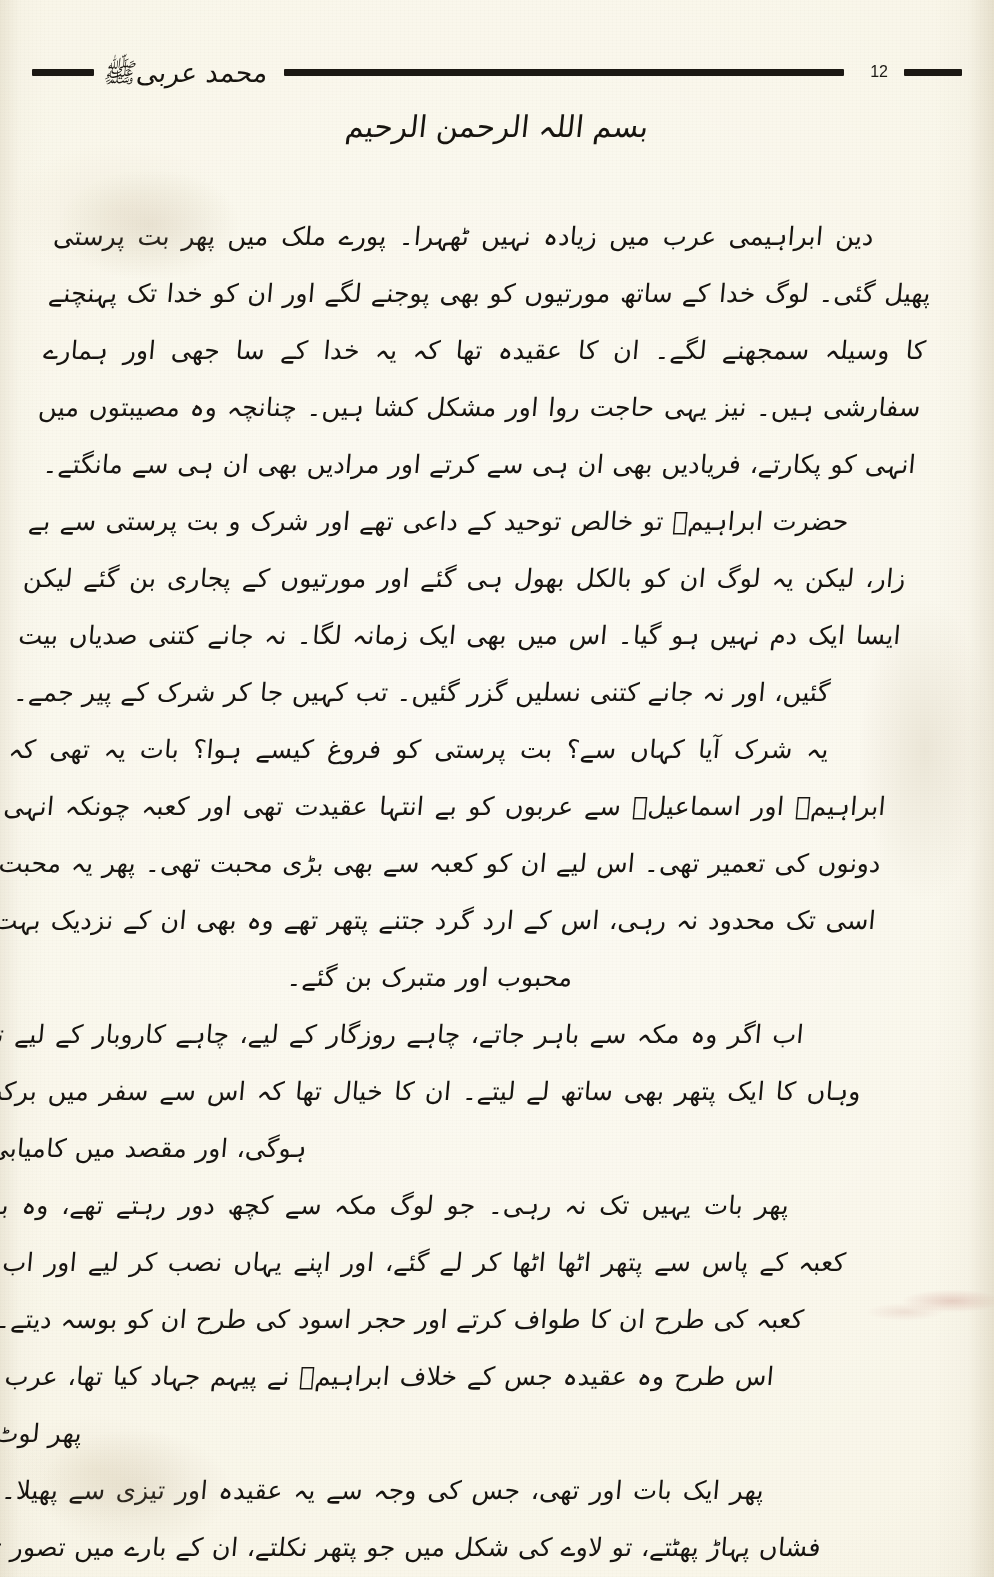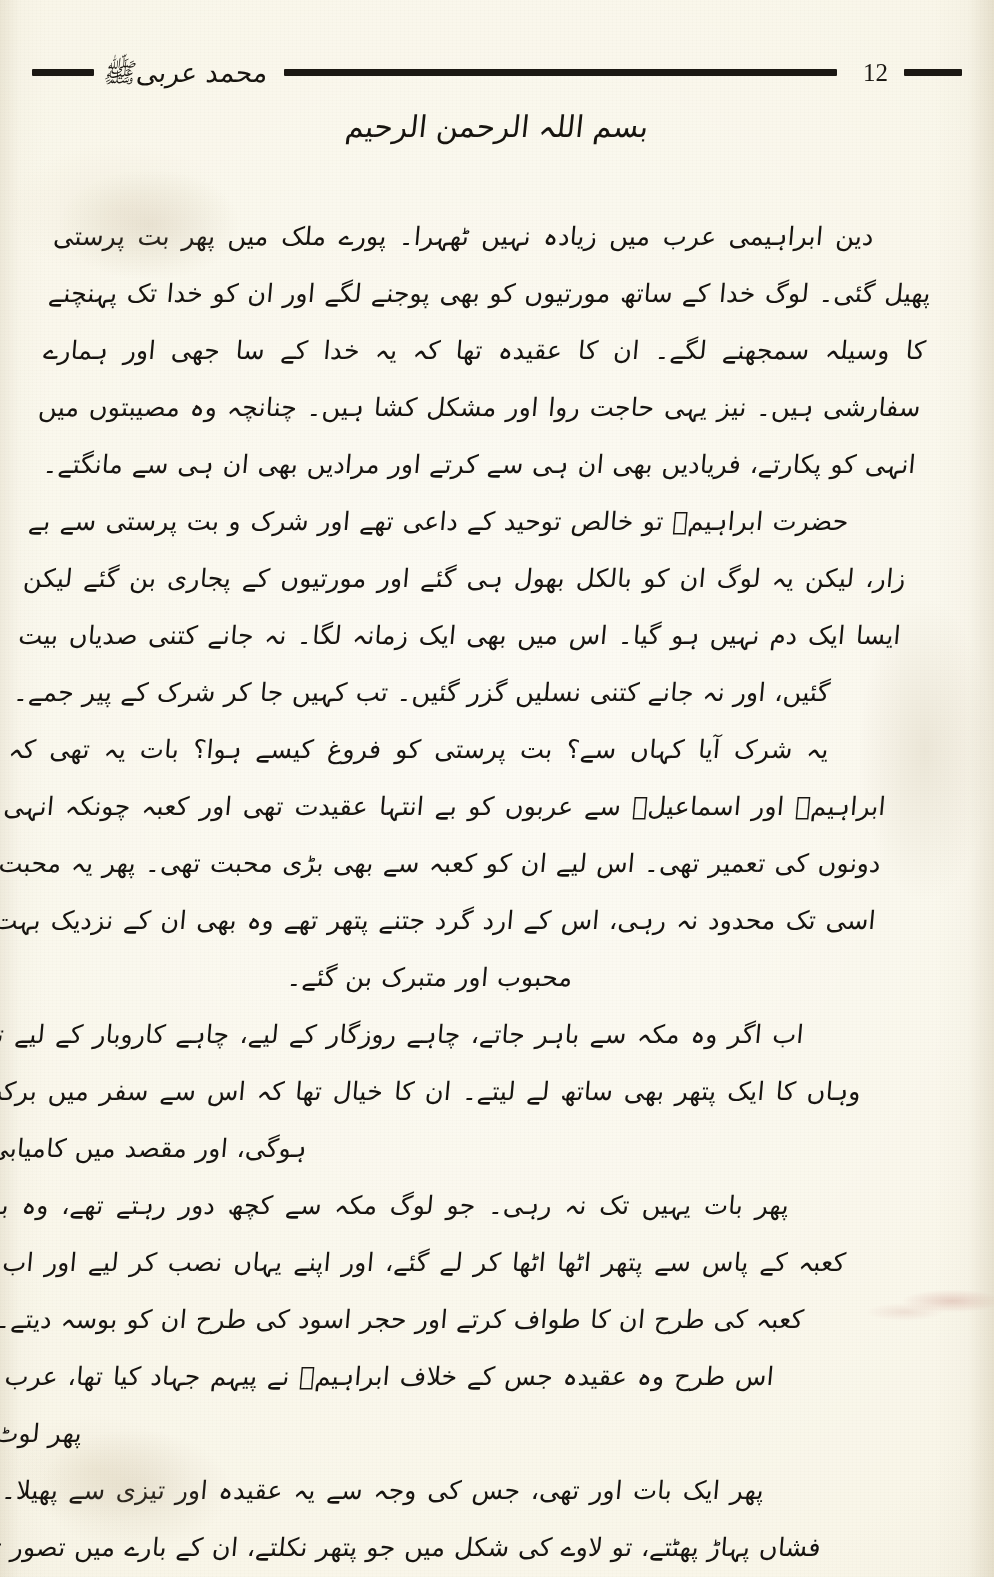--- a/index.html
+++ b/index.html
@@ -76,22 +76,22 @@
     border-radius: 1px;
   }
   .hdr-rule-long {
     flex: 1 1 auto;
     height: 7px;
     background: #1b1813;
     border-radius: 1px;
     margin: 0 10px;
   }
   .hdr-pageno {
-    font-family: Liberation Serif, serif;
-    font-size: 25px;
+    font-family: Liberation Sans, sans-serif;
+    font-size: 16px;
     font-weight: 400;
     color: #1b1813;
     padding: 0 16px;
     line-height: 1;
   }
   .hdr-rule-end {
     flex: 0 0 62px;
     height: 7px;
     background: #1b1813;
     border-radius: 1px;

